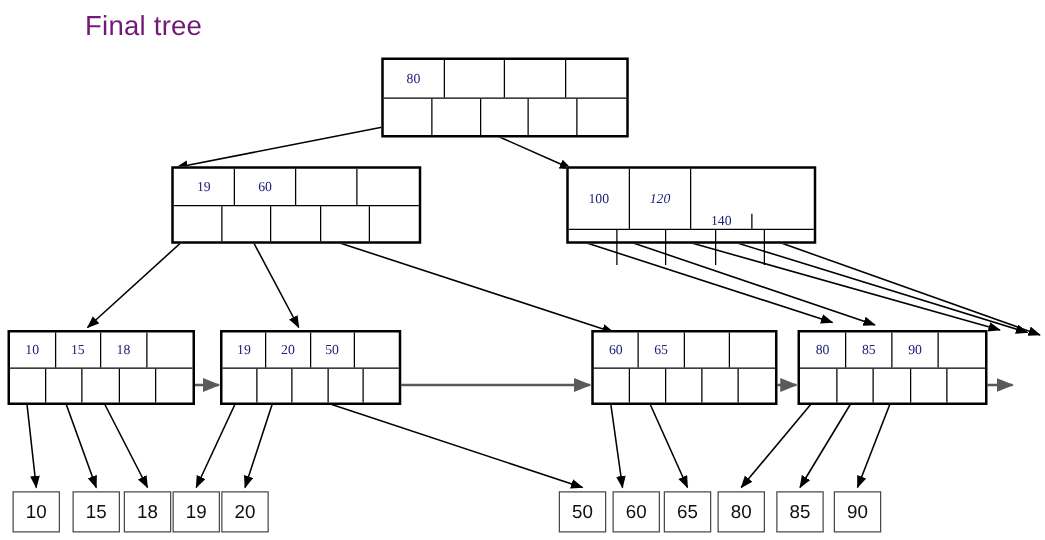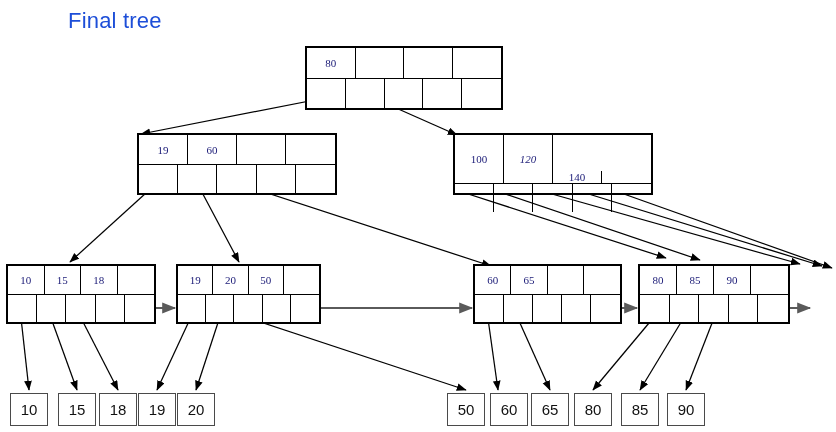--- a/index.html
+++ b/index.html
@@ -9,21 +9,21 @@
     font-family:"Liberation Serif", serif;
     overflow:hidden;
     position:relative;
   }
   #stage{position:absolute;left:0;top:0;width:836px;height:432px;}
 
   .title{
     position:absolute;
     font-family:"Liberation Sans", sans-serif;
     font-size:22px;
-    color:#1d4ed8;
+    color:#701a75;
     letter-spacing:0.2px;
     white-space:nowrap;
   }
 
   
   .node{
     position:absolute;
     box-sizing:border-box;
     border:2.5px solid #000;
     background:#fff;

